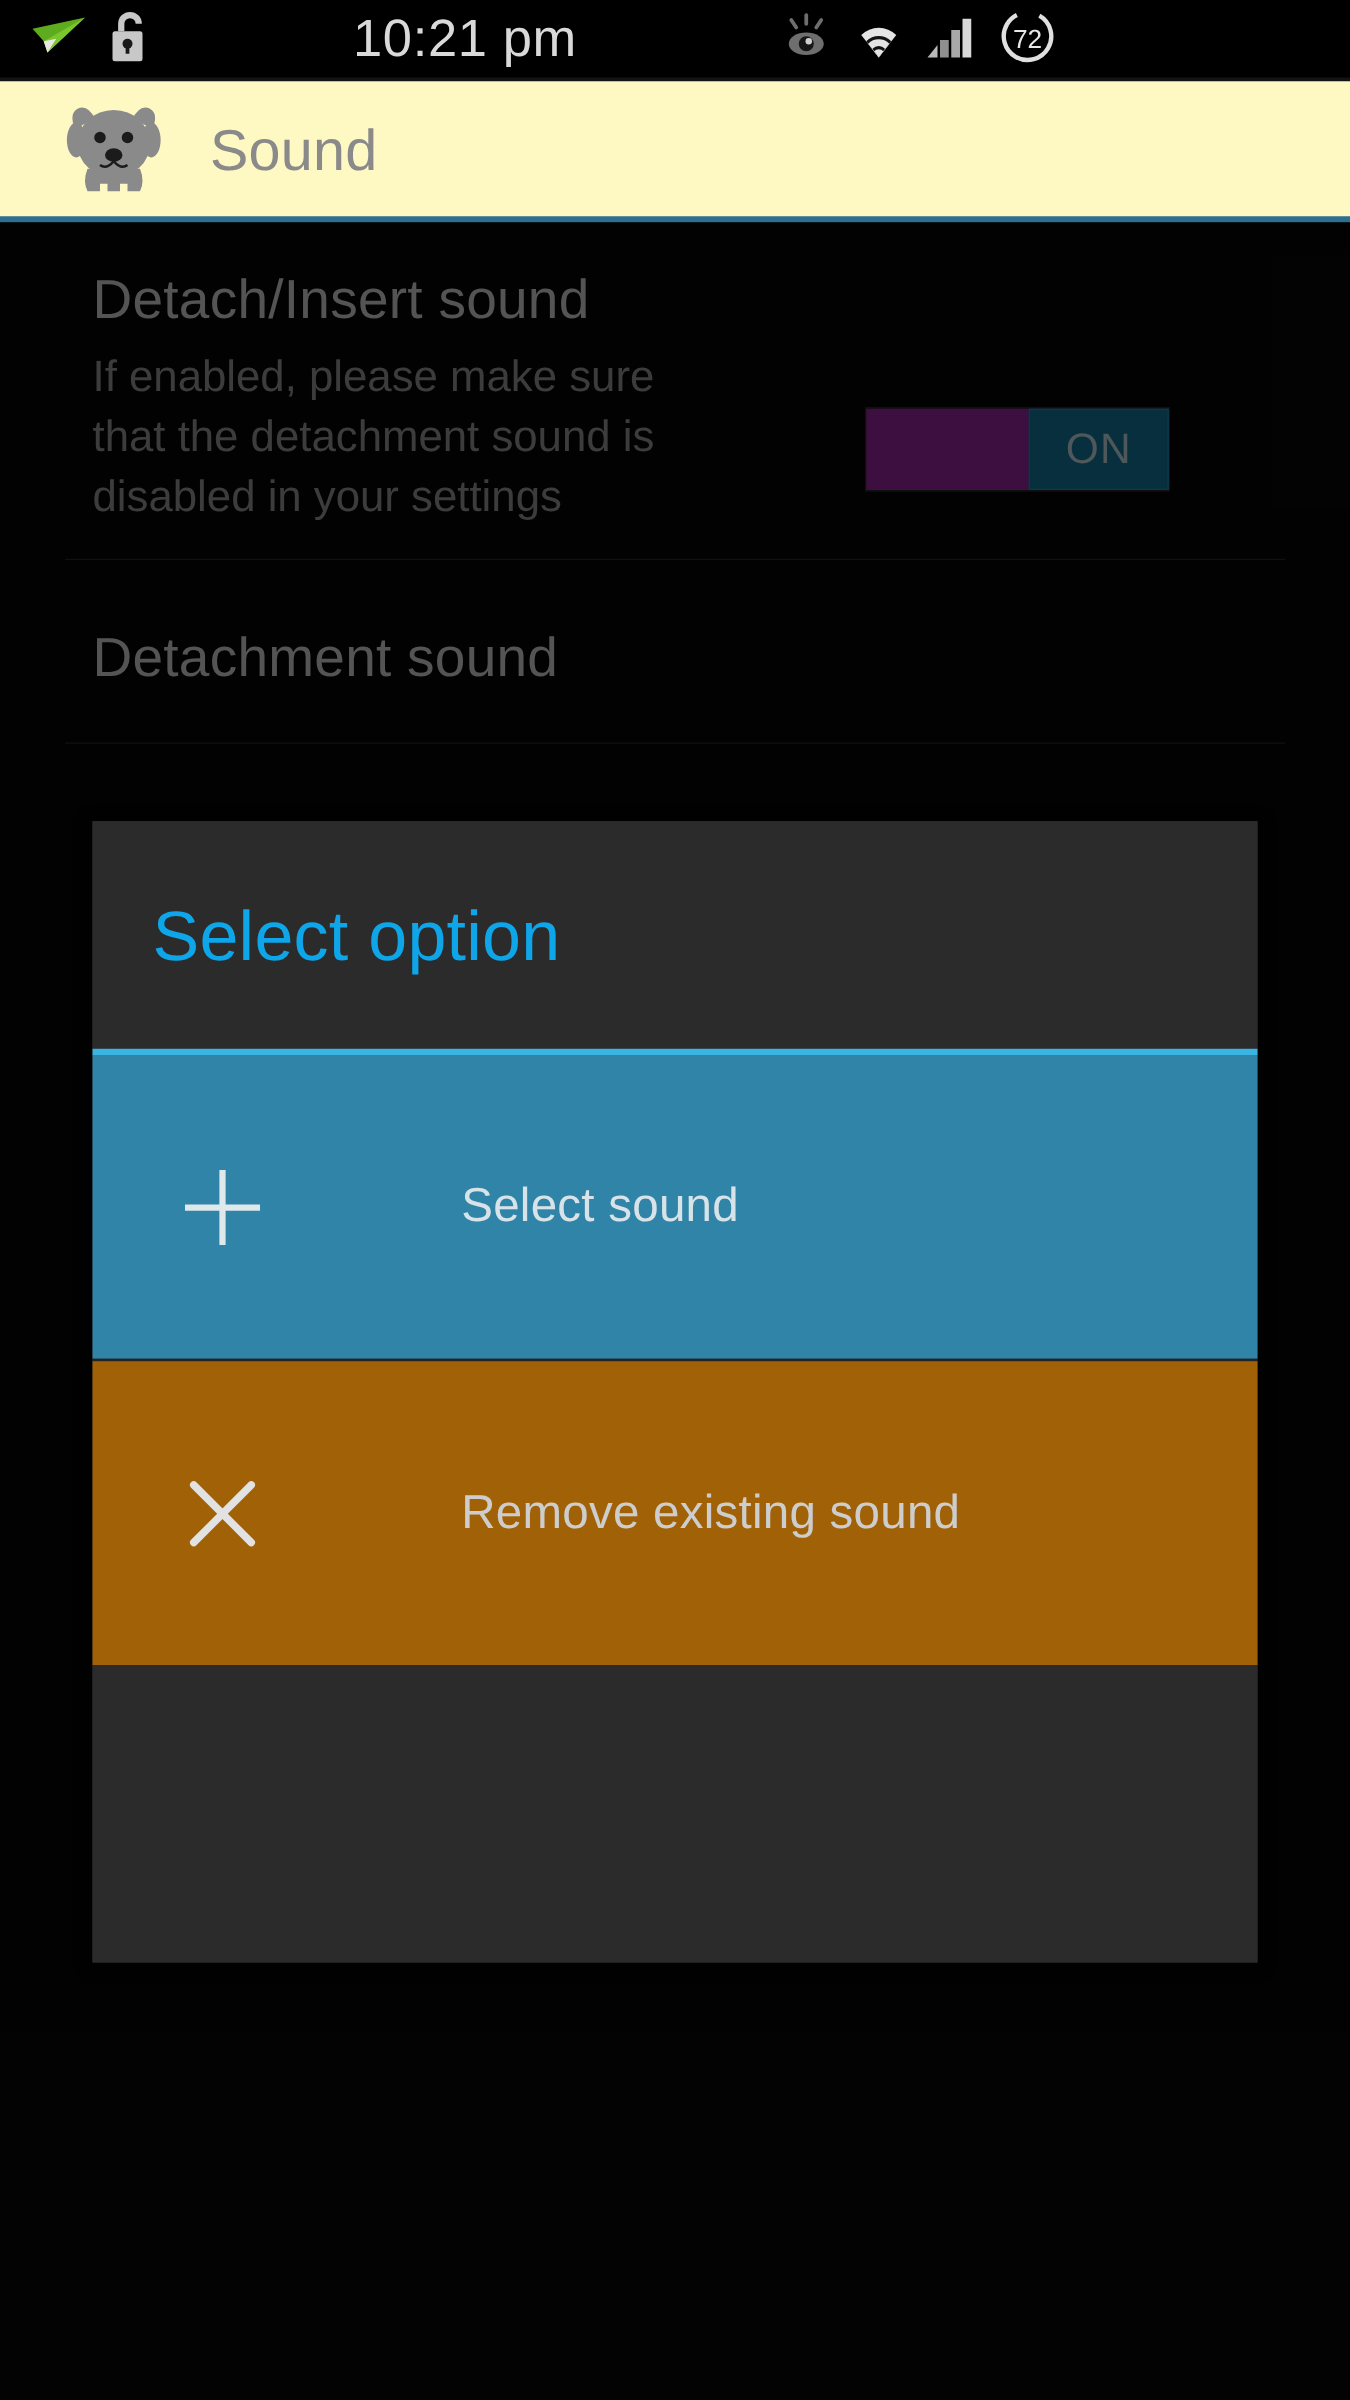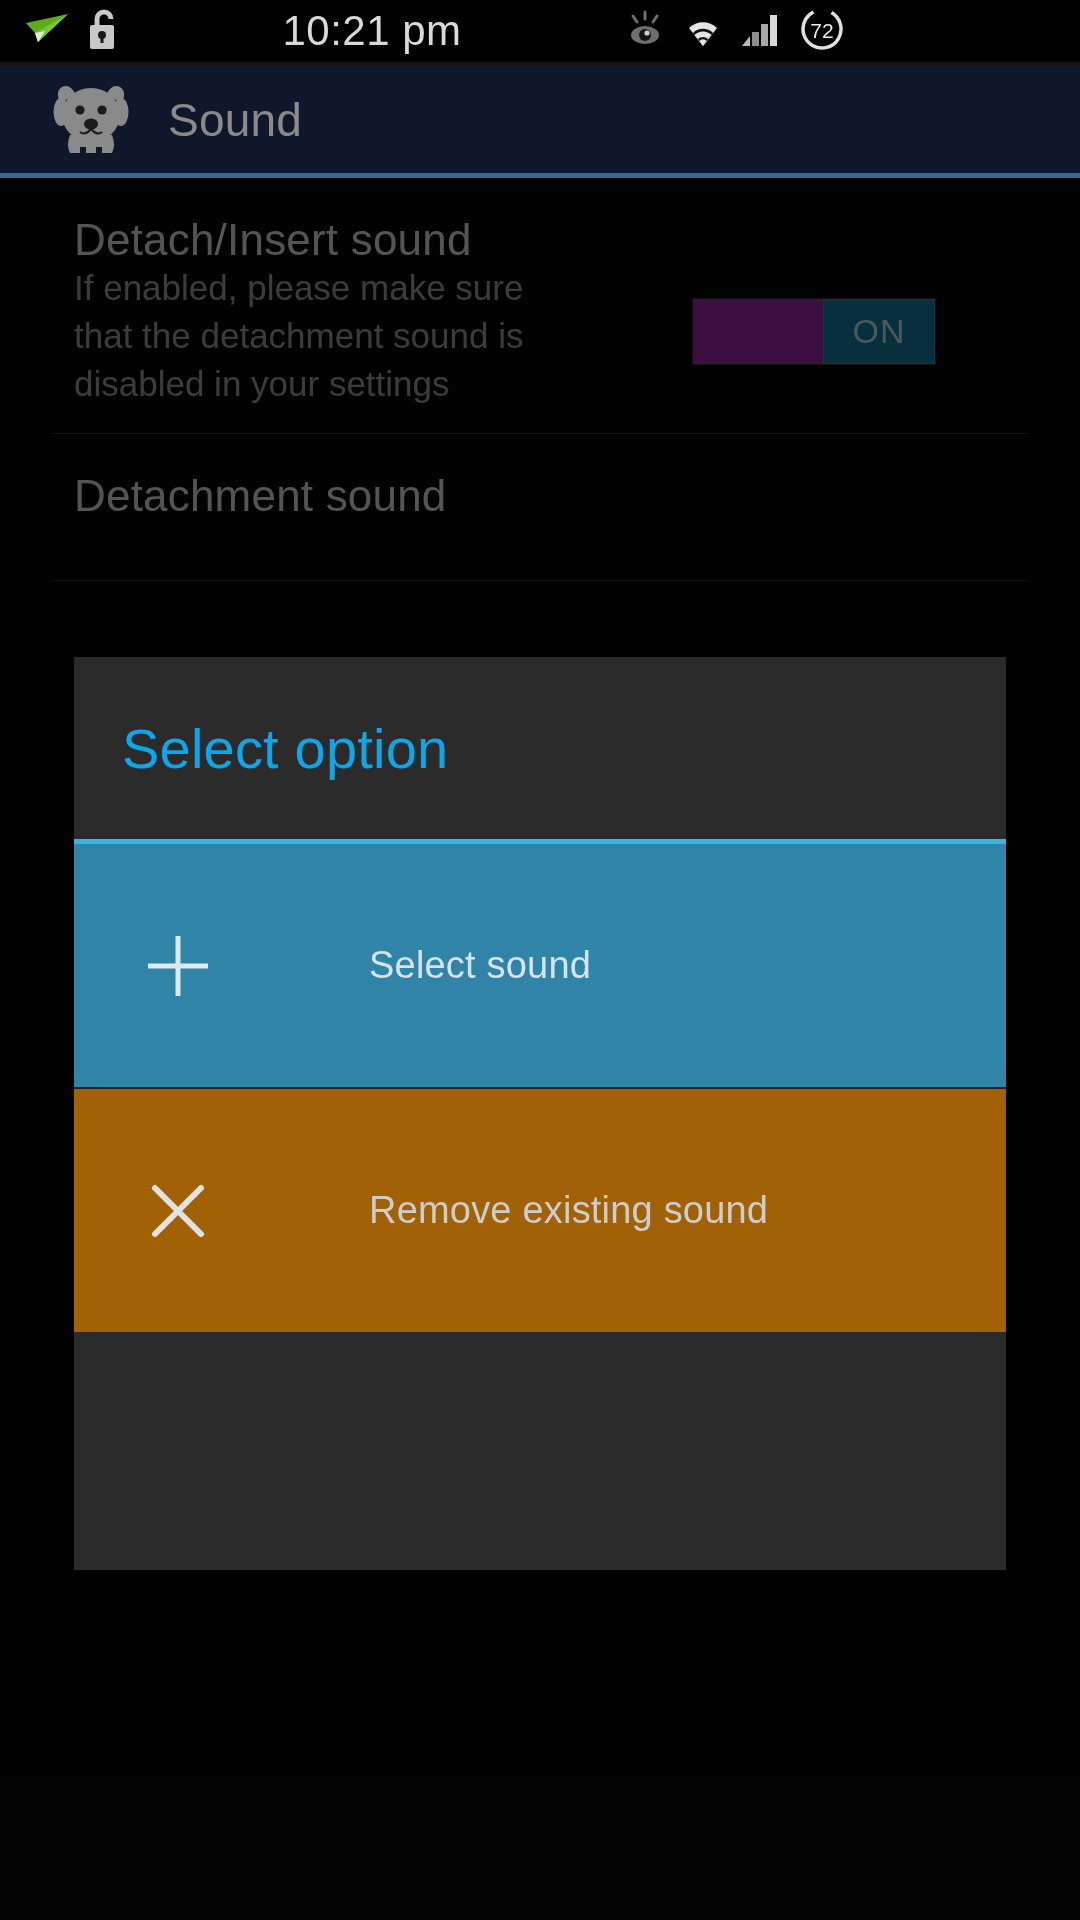--- a/index.html
+++ b/index.html
@@ -59,21 +59,21 @@
     height: 3px;
     background: #111315;
   }
 
   
   .actionbar {
     position: absolute;
     top: 65px; left: 0;
     width: 1080px;
     height: 110px;
-    background: #0f172a;
+    background: #fef9c3;
     display: flex;
     align-items: center;
     box-sizing: border-box;
     padding-left: 48px;
   }
   .ab-title {
     color: #8a8a8a;
     font-size: 46px;
     font-weight: 400;
     margin-left: 34px;
@@ -95,38 +95,39 @@
     height: 1742px;
     background: #050505;
   }
   .pref {
     position: relative;
     box-sizing: border-box;
     padding: 38px 60px 26px 74px;
   }
   .pref-row {
     display: flex;
-    align-items: flex-start;
+    align-items: center;
   }
   .pref-textcol {
     flex: 1;
     max-width: 590px;
   }
   .pref-title {
     color: #9a9a9a;
     font-size: 44px;
     font-weight: 400;
     line-height: 1.1;
     letter-spacing: 0.2px;
   }
   .pref-summary {
     color: #6d6d6d;
     font-size: 35px;
     font-weight: 400;
     line-height: 1.36;
+    margin-top: 14px;
     max-width: 470px;
   }
   .pref-widget {
     width: 300px;
     display: flex;
     justify-content: center;
     padding-top: 82px;
   }
   .divider {
     height: 1px;

